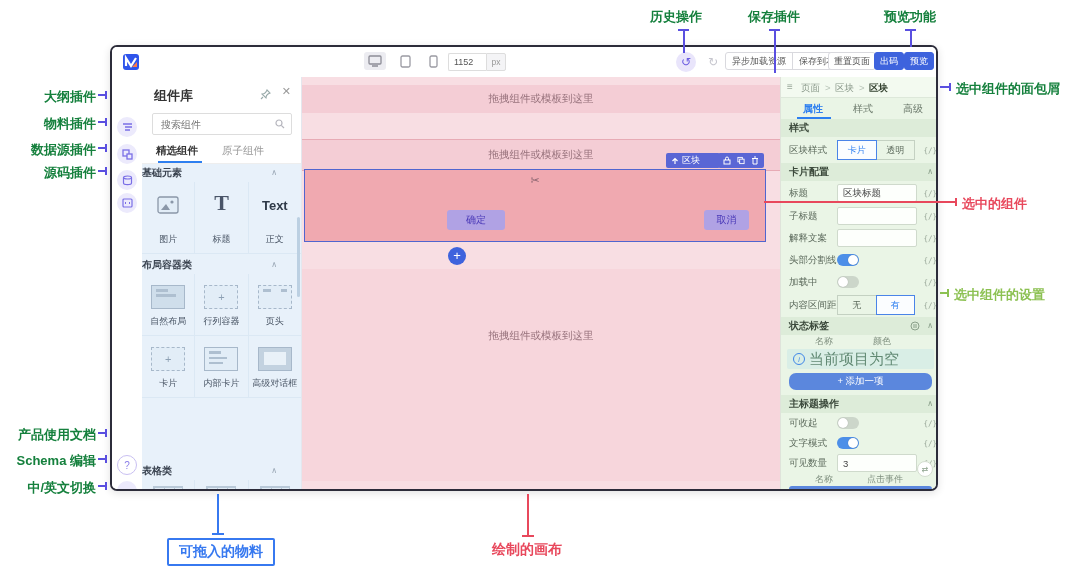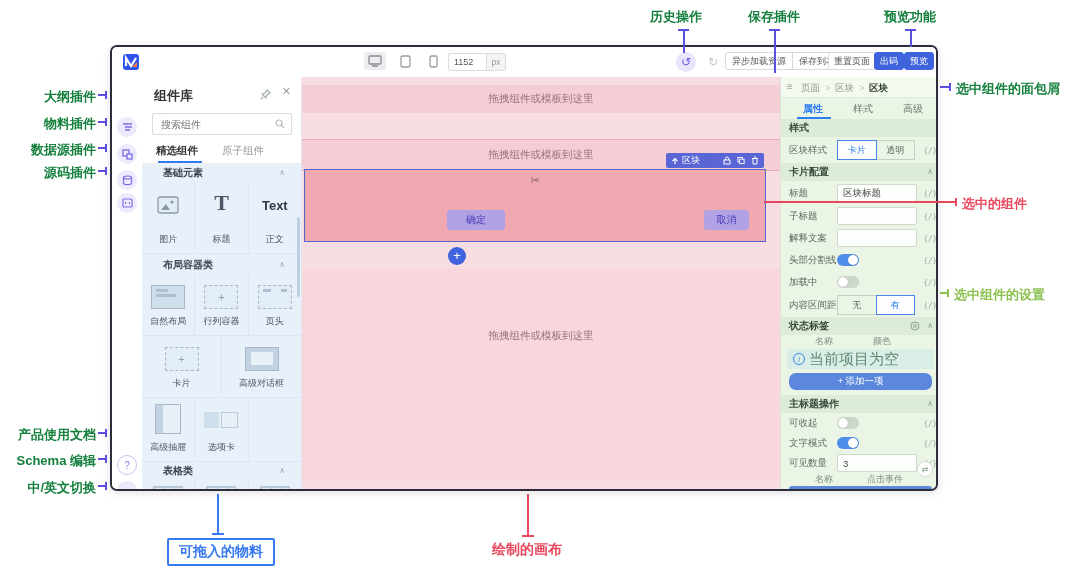--- a/index.html
+++ b/index.html
@@ -26,21 +26,21 @@
   .rail{position:absolute;left:0;top:30px;bottom:0;width:30px;background:#fff;border-right:1px solid #e8e8ee}
   .ricon{position:absolute;left:5px;width:20px;height:20px;border-radius:50%;background:#eceafc;
          color:#7a6ee6;display:flex;align-items:center;justify-content:center;font-size:9px}
   
   .cpanel{position:absolute;left:30px;top:30px;bottom:0;width:160px;background:#fff;border-right:1px solid #e4e7ee;box-sizing:border-box}
   .cp-title{position:absolute;left:12px;top:10px;font-size:13px;font-weight:bold;color:#333}
   .cp-search{position:absolute;left:10px;top:36px;width:140px;height:22px;border:1px solid #ddd;border-radius:2px;box-sizing:border-box;
              font-size:10px;color:#444;padding:0 22px 0 8px;background:#fff;outline:none}
   .cp-tabs{position:absolute;left:0;top:64px;width:100%;height:22px;border-bottom:1px solid #eee;font-size:10.5px}
   .cp-content{position:absolute;left:0;top:87px;right:0;bottom:0;background:#e8f1fa;overflow:hidden}
-  .sechead{position:absolute;left:0;right:8px;height:18px;font-size:10px;font-weight:bold;color:#3a4350;line-height:18px;padding-left:21px}
+  .sechead{position:absolute;left:0;right:16px;height:18px;font-size:10px;font-weight:bold;color:#3a4350;line-height:18px;padding-left:0}
   .sechead .chev{position:absolute;right:8px;top:0;color:#9aa7b5;font-weight:normal;font-size:8px}
   .cellrow{position:absolute;left:0;right:0;display:flex}
   .cell{flex:1;border-right:1px solid #dbe8f4;border-bottom:1px solid #dbe8f4;box-sizing:border-box;position:relative;text-align:center}
   .cell:last-child{border-right:none}
   .clabel{position:absolute;bottom:7px;width:100%;font-size:9px;color:#4a5666}
   .licon{width:34px;height:24px;margin:11px auto 0;border:1px dashed #a7b8ca;background:#e2edf7;box-sizing:border-box;position:relative}
   .licon.solid{border-style:solid;background:#cfdeeb}
   .licon .plusg{position:absolute;left:0;right:0;top:4px;color:#8da0b4;font-size:11px;line-height:14px}
   .licon .barg{position:absolute;left:4px;top:3px;width:12px;height:3px;background:#aebfd0}
   .ticon{width:30px;height:22px;margin:6px auto 0;background:#e2edf7;border:1px solid #b9c9d8;box-sizing:border-box;
@@ -282,41 +282,33 @@
         </div>
       </div>
       <div class="cellrow" style="top:172px;height:62px">
         <div class="cell">
           <div class="licon">
               <div class="plusg">+</div>
             </div>
           <div class="clabel">卡片</div>
         </div>
         <div class="cell">
+          <div class="licon" style="border-style:solid">
+              <div class="barg"></div>
+              <div class="barg" style="top:9px;width:18px;height:2px"></div>
+              <div class="barg" style="top:14px;width:14px;height:2px"></div>
+            </div>
+          <div class="clabel">内部卡片</div>
+        </div>
+        <div class="cell">
           <div class="licon solid" style="background:#c3d2e0">
               <div style="position:absolute;left:5px;top:4px;right:5px;bottom:5px;background:#e9f1f8"></div>
             </div>
           <div class="clabel">高级对话框</div>
         </div>
-      </div>
-      <div class="cellrow" style="top:234px;height:64px">
-        <div class="cell">
-          <div class="licon solid" style="width:26px;height:30px;margin-top:6px;background:#e9f1f8">
-              <div style="position:absolute;left:0;top:0;bottom:0;width:7px;background:#c3d2e0"></div>
-            </div>
-          <div class="clabel">高级抽屉</div>
-        </div>
-        <div class="cell">
-          <div style="width:34px;height:16px;margin:14px auto 0;display:flex;gap:2px">
-              <div style="flex:1;background:#cfdeeb"></div>
-              <div style="flex:1;border:1px solid #b9c9d8;box-sizing:border-box;background:#e9f1f8"></div>
-            </div>
-          <div class="clabel">选项卡</div>
-        </div>
-        <div class="cell"></div>
       </div>
 
       <div class="sechead" style="top:298px"><span>表格类</span><span class="chev">∧</span></div>
       <div class="cellrow" style="top:316px;height:44px">
         <div class="cell">
             <div class="ticon"></div>
           </div>
         <div class="cell">
             <div class="ticon"></div>
           </div>

